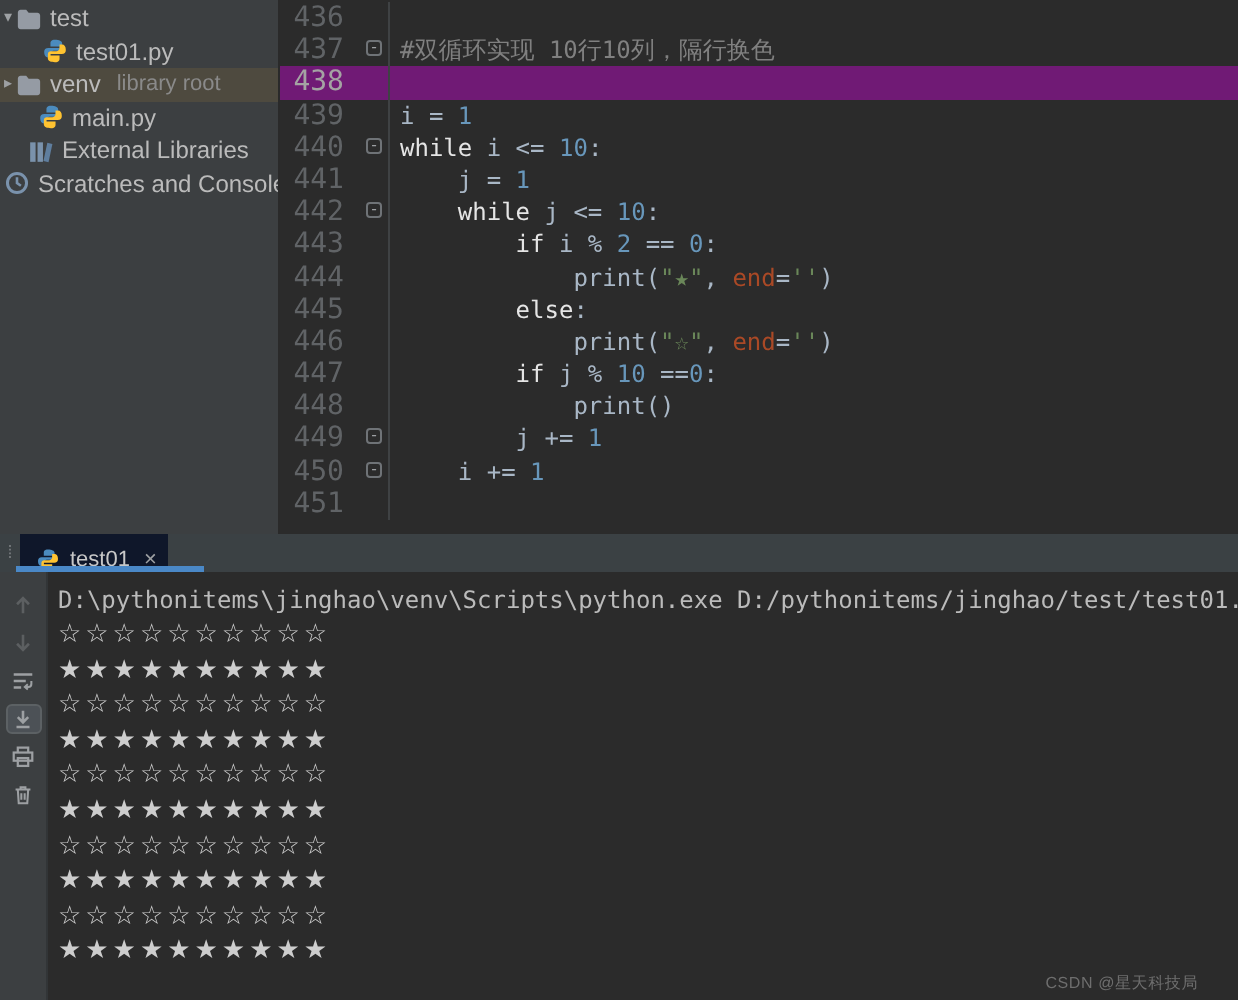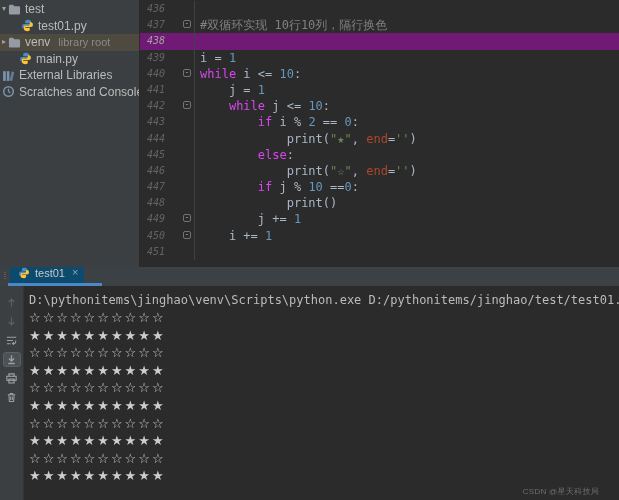--- a/index.html
+++ b/index.html
@@ -15,33 +15,33 @@
   .chevron{width:8px;flex:none;font-size:8px;line-height:8px;color:#9DA0A3;text-align:center;}
   .t-icon{width:13px;height:13px;flex:none;margin-right:4px;display:inline-flex;}
   .t-icon svg{width:100%;height:100%;}
   .tree-label{flex:none;}
   .tree-suffix{color:#8A8A8A;margin-left:8px;font-size:11px;}
   
   .editor{flex:1;background:#2B2B2B;font-family:"DejaVu Sans Mono",monospace;font-size:12px;
        padding-top:1px;overflow:hidden;}
   .code-line{display:flex;height:16.2px;line-height:16.2px;}
   .code-line.current{background:#701a75;}
-  .ln-num{width:32px;flex:none;text-align:center;color:#606366;font-size:10px;font-style:italic;}
+  .ln-num{width:32px;flex:none;text-align:right;color:#606366;font-size:14px;}
   .code-line.current .ln-num{color:#A4A3A3;}
   .ln-fold{width:22px;flex:none;border-right:1px solid #3F4244;position:relative;}
   .fold-box{position:absolute;right:3px;top:3px;width:8px;height:8px;border:1px solid #6F7377;
        border-radius:2px;background:#2B2B2B;color:#9DA0A3;font-size:8px;line-height:6px;
        text-align:center;box-sizing:border-box;}
   .ln-code{white-space:pre;padding-left:5px;color:#A9B7C6;}
-  .sg-plain{color:#A9B7C6;} .sg-kw{color:#d946ef;} .sg-num{color:#6897BB;}
+  .sg-plain{color:#A9B7C6;} .sg-kw{color:#e5e5e5;} .sg-num{color:#6897BB;}
   .sg-str{color:#6A8759;} .sg-kwarg{color:#AA4926;} .sg-comment{color:#808080;}
   
   .tabbar{height:19px;background:#3B4144;display:flex;align-items:center;position:relative;}
   .tab-dots{width:10px;text-align:center;color:#787B7E;font-size:9px;line-height:9px;flex:none;}
-  .tab{display:flex;align-items:flex-start;height:100%;padding:0 6px 0 8px;background:#0c4a6e;position:relative;}
+  .tab{display:flex;align-items:flex-end;height:100%;padding:0 6px 0 8px;background:#0f172a;position:relative;}
   .tab .t-icon{width:12px;height:12px;margin-right:5px;}
   .tab-label{font-size:11px;color:#C8C8C8;}
   .tab-close{margin-left:7px;color:#9DA0A3;font-size:11px;line-height:11px;}
   .tab-underline{position:absolute;left:8px;bottom:0;width:94px;height:3px;background:#4A88C7;}
   
   .console{display:flex;height:214px;background:#2B2B2B;}
   .console-toolbar{width:24px;flex:none;background:#3C3F41;border-right:1px solid #323537;
        display:flex;flex-direction:column;align-items:center;padding-top:9px;gap:4px;box-sizing:border-box;}
   .ct-btn{width:18px;height:15px;display:flex;align-items:center;justify-content:center;
        border-radius:3px;color:#9DA0A3;box-sizing:border-box;}
@@ -132,21 +132,21 @@
           </div>
           <div class="tree-row" style="padding-left: 11px;">
             <span class="chevron"></span>
             <span class="t-icon">
               <svg>
                 <use href="#sym-pyfile"></use>
               </svg>
             </span>
             <span class="tree-label">main.py</span>
           </div>
-          <div class="tree-row" style="padding-left: 2px;">
+          <div class="tree-row" style="padding-left: 14px;">
             <span class="t-icon">
               <svg>
                 <use href="#sym-libraries"></use>
               </svg>
             </span>
             <span class="tree-label">External Libraries</span>
           </div>
           <div class="tree-row" style="padding-left: 2px;">
             <span class="t-icon">
               <svg>

